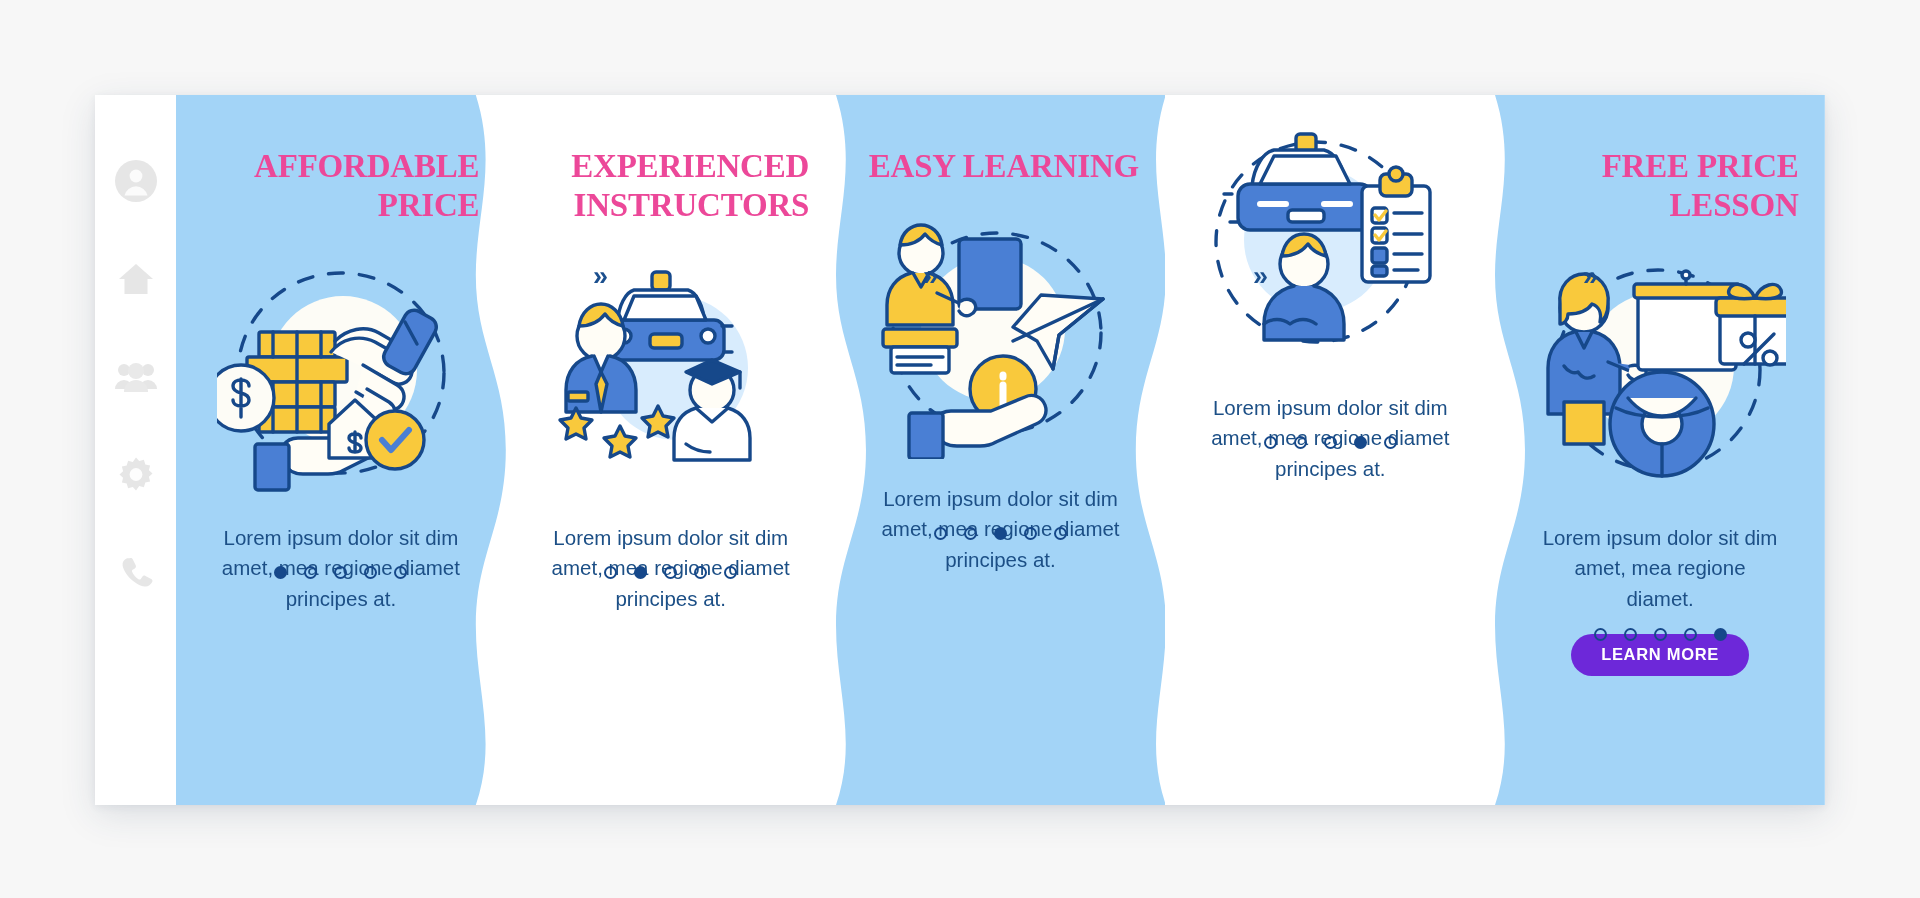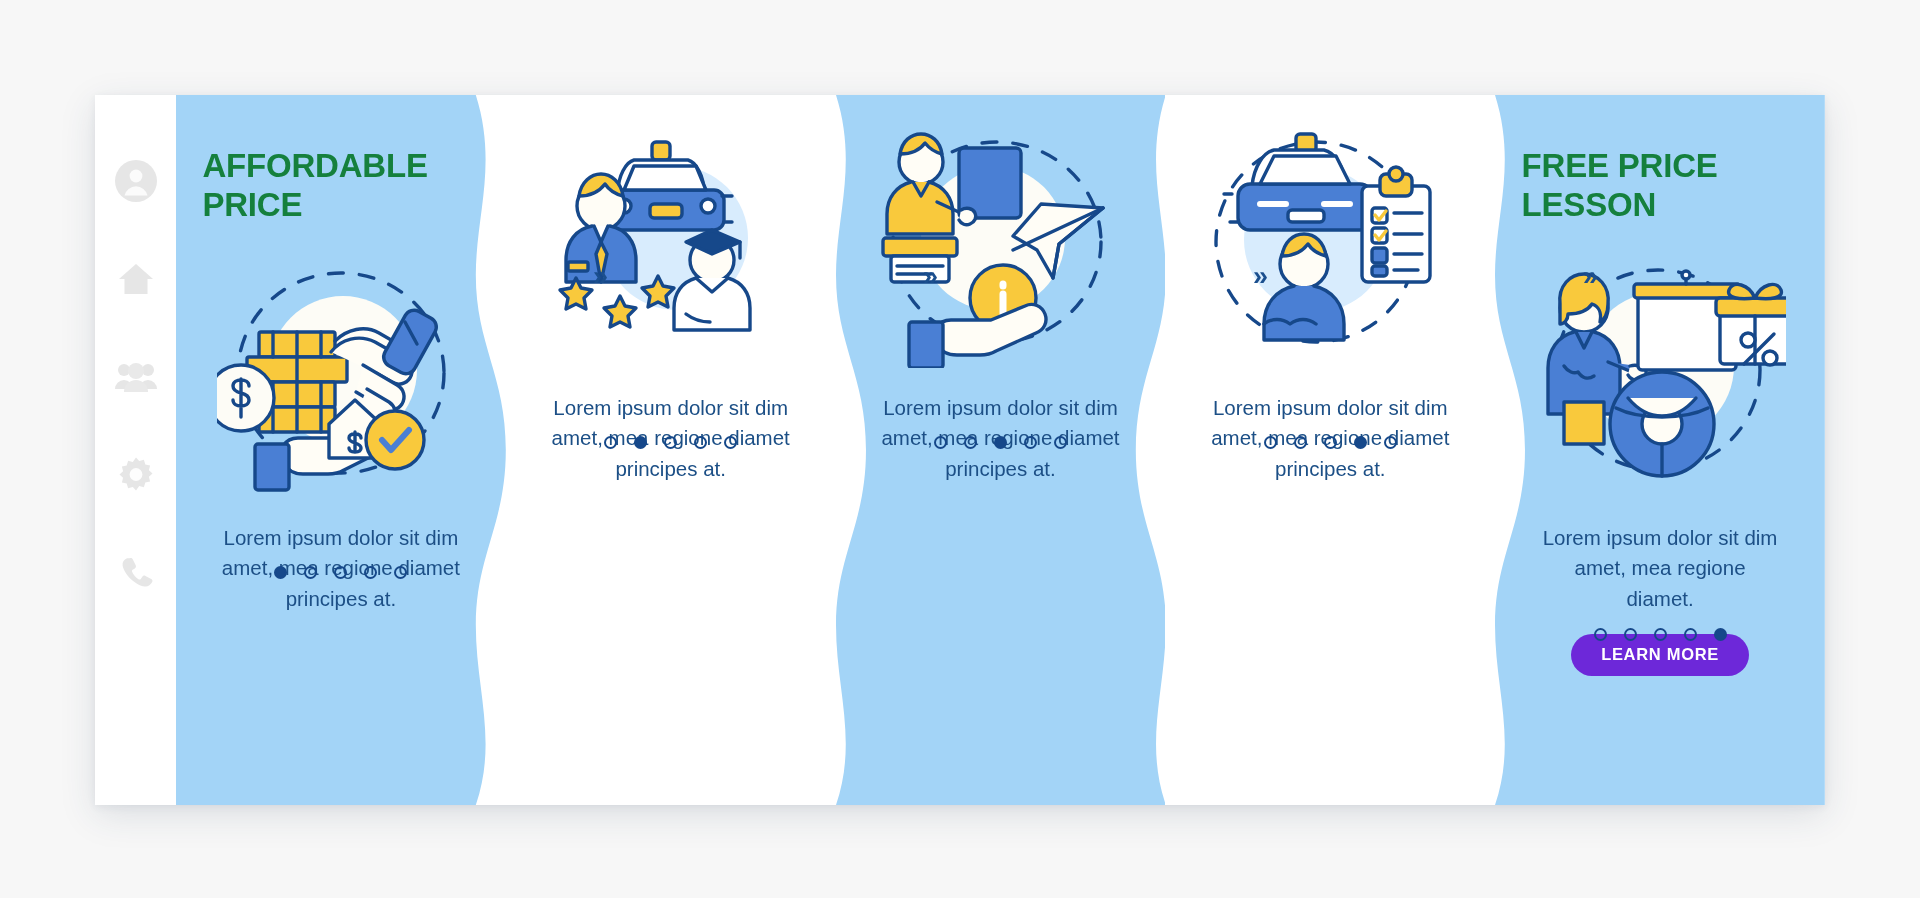--- a/index.html
+++ b/index.html
@@ -63,26 +63,27 @@
     position: absolute;
     inset: 0;
     z-index: 0;
   }
   .panel .bg svg { width: 100%; height: 100%; display: block; }
   .panel > *:not(.bg) { position: relative; z-index: 2; }
 
   .panel-title {
     margin-top: 52px;
     width: 84%;
-    text-align: left;
-    color: #15803d;
+    text-align: right;
+    color: #ec4899;
     font-size: 33px;
     font-weight: bold;
     line-height: 1.18;
     letter-spacing: -0.2px;
+    font-family: Liberation Serif, serif;
   }
   .art {
     margin-top: 18px;
     width: 100%;
     height: 260px;
     display: flex; align-items: center; justify-content: center;
   }
   .art svg { display: block; }
   .panel-body {
     margin-top: 20px;
@@ -241,20 +242,21 @@
           <span class="dot"></span>
         </div>
       </div>
 
       <div class="panel">
         <div class="bg">
           <svg viewBox="0 0 330 710" preserveAspectRatio="none">
             <path d="M0,0 C22,70 0,120 0,180 C0,250 30,280 30,355 C30,430 0,460 0,530 C0,595 22,645 0,710 H330 C308,645 330,595 330,530 C330,460 300,430 300,355 C300,280 330,250 330,180 C330,120 308,70 330,0 Z" fill="#ffffff"></path>
           </svg>
         </div>
+        <div class="panel-title">EXPERIENCED INSTRUCTORS</div>
         <div class="art">
           <svg width="250" height="250" viewBox="0 0 250 250">
             <g fill="none" stroke="#16488a" stroke-width="3.4" stroke-linecap="round" stroke-linejoin="round">
               <circle cx="130" cy="120" r="72" fill="#d8ecfd" stroke="none"></circle>
 
               <g>
                 <rect x="106" y="24" width="18" height="18" rx="4" fill="#f9c93c"></rect>
                 <path d="M72 74c0-16 8-30 16-32h54c8 2 16 16 16 32" fill="#fff"></path>
                 <rect x="62" y="72" width="116" height="40" rx="10" fill="#4a7fd4"></rect>
                 <path d="M88 48h62l10 24H78z" fill="#fff"></path>
@@ -298,20 +300,21 @@
           <span class="dot"></span>
         </div>
       </div>
 
       <div class="panel">
         <div class="bg">
           <svg viewBox="0 0 330 710" preserveAspectRatio="none">
             <path d="M0,0 C22,70 0,120 0,180 C0,250 30,280 30,355 C30,430 0,460 0,530 C0,595 22,645 0,710 H330 C308,645 330,595 330,530 C330,460 300,430 300,355 C300,280 330,250 330,180 C330,120 308,70 330,0 Z" fill="#a3d4f7"></path>
           </svg>
         </div>
+        <div class="panel-title">EASY LEARNING</div>
         <div class="art">
           <svg width="250" height="250" viewBox="0 0 250 250">
             <g fill="none" stroke="#16488a" stroke-width="3.4" stroke-linecap="round" stroke-linejoin="round">
               <circle cx="118" cy="120" r="72" fill="#fdfcf6" stroke="none"></circle>
               <ellipse cx="122" cy="124" rx="104" ry="100" stroke="#16488a" stroke-dasharray="15 16" fill="none"></ellipse>
 
               <rect x="84" y="30" width="62" height="70" rx="5" fill="#4a7fd4"></rect>
 
               <circle cx="46" cy="44" r="22" fill="#fffdf6"></circle>
               <path d="M25 36c2-13 11-20 21-20s19 7 21 20c-8-2-13-6-17-11-5 7-13 11-25 11z" fill="#f9c93c"></path>

